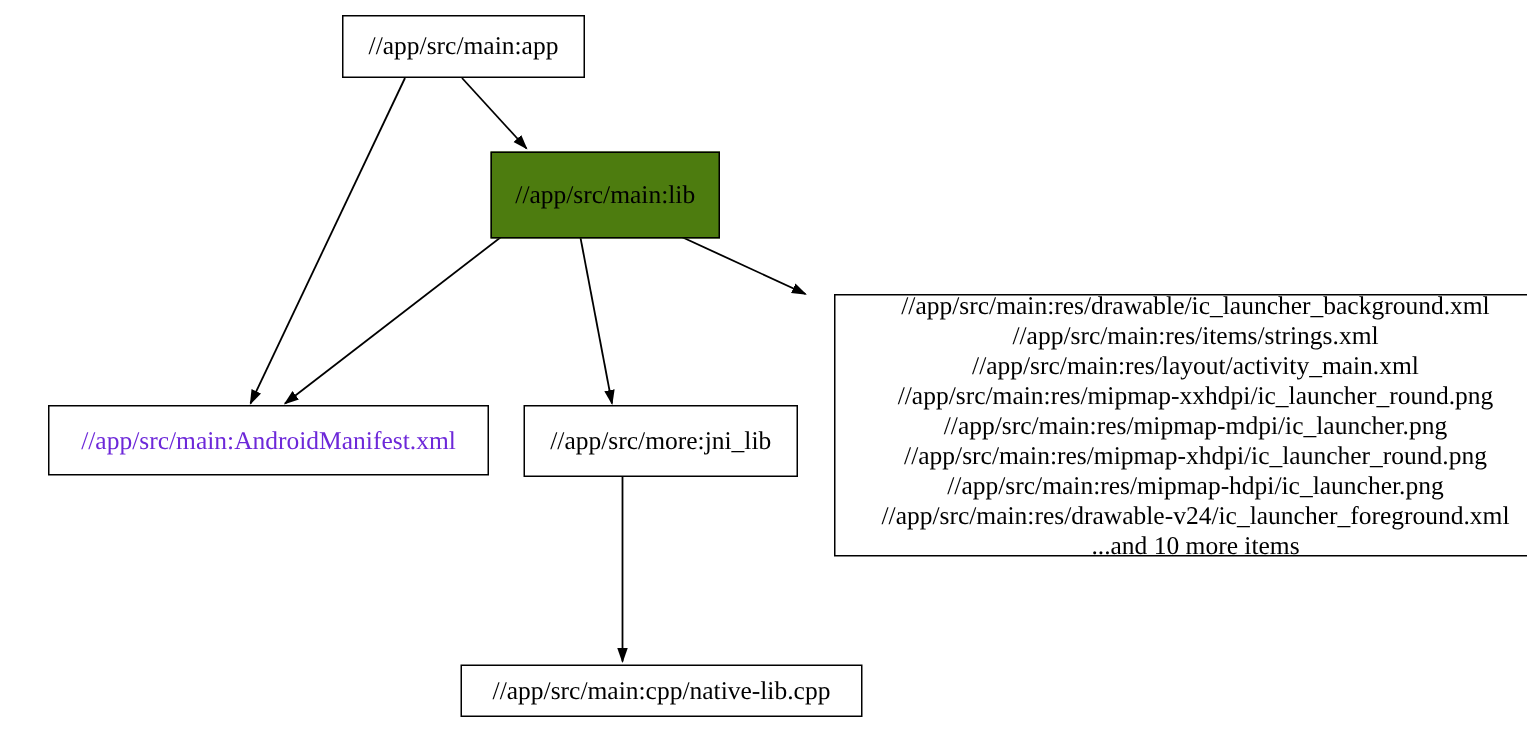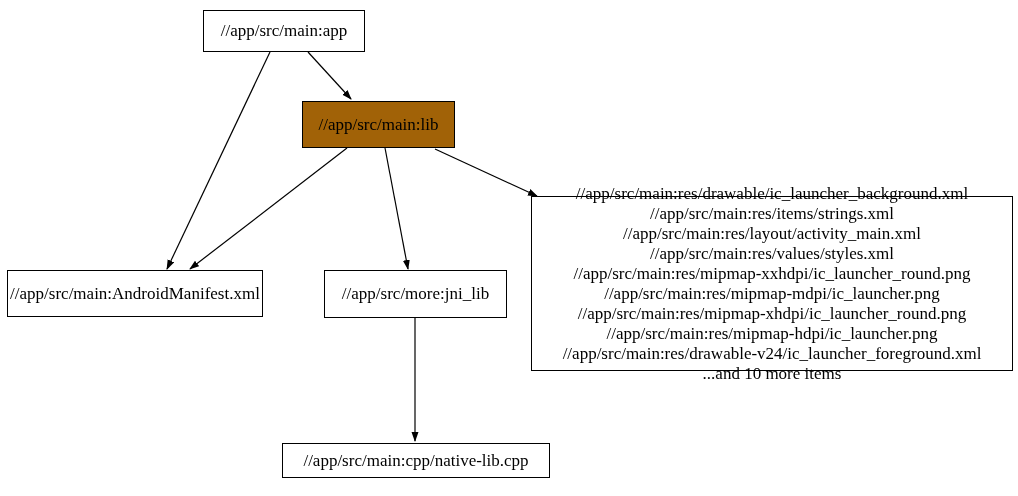--- a/index.html
+++ b/index.html
@@ -29,20 +29,21 @@
     background: #ffffff;
     display: flex;
     flex-direction: column;
     align-items: center;
     justify-content: center;
     color: #000000;
     font-size: 17px;
     line-height: 20px;
     white-space: nowrap;
     text-align: center;
+    margin-left: 25px;
   }
   .node-line {
     display: block;
   }
 </style>
 </head>
 <body>
 
 <div id="canvas">
   <svg id="edge-layer" viewBox="0 0 1018 496" xmlns="http://www.w3.org/2000/svg">
@@ -54,34 +55,33 @@
       <line x1="308" y1="52" x2="351" y2="99" stroke="#000000" stroke-width="1.2" marker-end="url(#arrowhead)"></line>
       <line x1="270" y1="52" x2="167" y2="269" stroke="#000000" stroke-width="1.2" marker-end="url(#arrowhead)"></line>
       <line x1="347" y1="148" x2="190" y2="269" stroke="#000000" stroke-width="1.2" marker-end="url(#arrowhead)"></line>
       <line x1="385" y1="148" x2="408" y2="269" stroke="#000000" stroke-width="1.2" marker-end="url(#arrowhead)"></line>
       <line x1="435" y1="149" x2="537" y2="196" stroke="#000000" stroke-width="1.2" marker-end="url(#arrowhead)"></line>
       <line x1="415" y1="318" x2="415" y2="441" stroke="#000000" stroke-width="1.2" marker-end="url(#arrowhead)"></line>
     </svg>
 <div class="node" style="left: 203px; top: 10px; width: 162px; height: 42px; border-color: rgb(0, 0, 0); background: rgb(255, 255, 255); color: rgb(0, 0, 0);">
       <span class="node-line">//app/src/main:app</span>
     </div>
-    <div class="node" style="left: 302px; top: 101px; width: 153px; height: 47px; border-color: rgb(0, 0, 0); background: #a16207; color: rgb(0, 0, 0);">
+    <div class="node" style="left: 302px; top: 101px; width: 153px; height: 58px; border-color: rgb(0, 0, 0); background: #4d7c0f; color: rgb(0, 0, 0);">
       <span class="node-line">//app/src/main:lib</span>
     </div>
-    <div class="node" style="left: 7px; top: 270px; width: 256px; height: 47px; border-color: rgb(0, 0, 0); background: rgb(255, 255, 255); color: #000000;">
+    <div class="node" style="left: 7px; top: 270px; width: 294px; height: 47px; border-color: rgb(0, 0, 0); background: rgb(255, 255, 255); color: #6d28d9;">
       <span class="node-line">//app/src/main:AndroidManifest.xml</span>
     </div>
     <div class="node" style="left: 324px; top: 270px; width: 183px; height: 48px; border-color: rgb(0, 0, 0); background: rgb(255, 255, 255); color: rgb(0, 0, 0);">
       <span class="node-line">//app/src/more:jni_lib</span>
     </div>
     <div class="node" style="left: 531px; top: 196px; width: 482px; height: 175px; border-color: rgb(0, 0, 0); background: rgb(255, 255, 255); color: rgb(0, 0, 0);">
       <span class="node-line">//app/src/main:res/drawable/ic_launcher_background.xml</span>
       <span class="node-line">//app/src/main:res/items/strings.xml</span>
       <span class="node-line">//app/src/main:res/layout/activity_main.xml</span>
-      <span class="node-line">//app/src/main:res/values/styles.xml</span>
       <span class="node-line">//app/src/main:res/mipmap-xxhdpi/ic_launcher_round.png</span>
       <span class="node-line">//app/src/main:res/mipmap-mdpi/ic_launcher.png</span>
       <span class="node-line">//app/src/main:res/mipmap-xhdpi/ic_launcher_round.png</span>
       <span class="node-line">//app/src/main:res/mipmap-hdpi/ic_launcher.png</span>
       <span class="node-line">//app/src/main:res/drawable-v24/ic_launcher_foreground.xml</span>
       <span class="node-line">...and 10 more items</span>
     </div>
     <div class="node" style="left: 282px; top: 443px; width: 268px; height: 35px; border-color: rgb(0, 0, 0); background: rgb(255, 255, 255); color: rgb(0, 0, 0);">
       <span class="node-line">//app/src/main:cpp/native-lib.cpp</span>
     </div>

